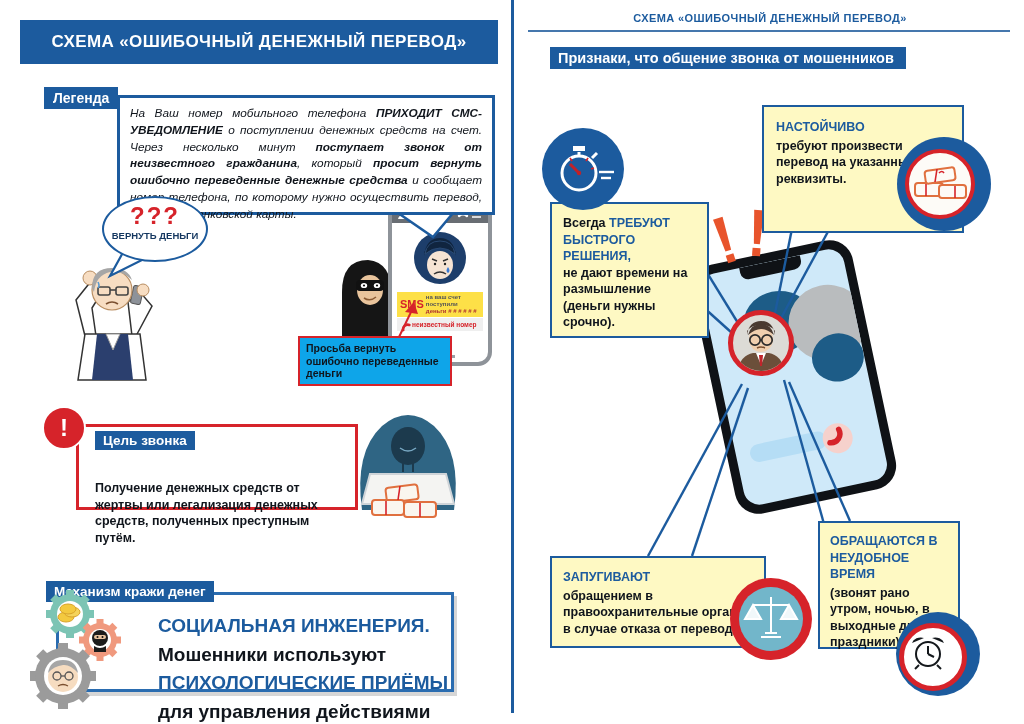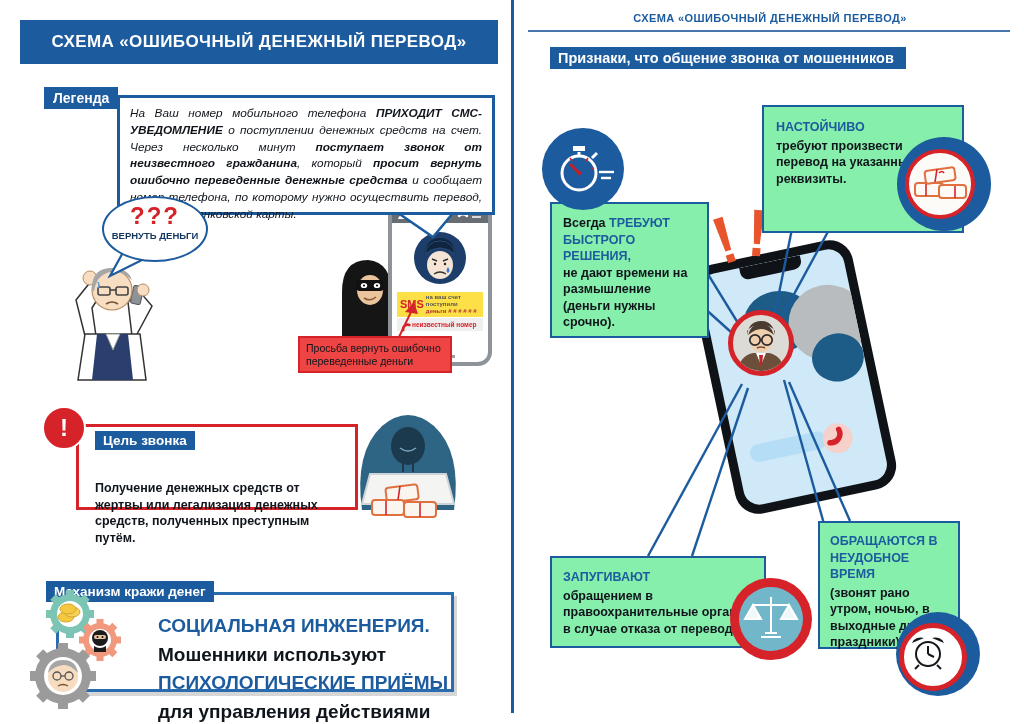--- a/index.html
+++ b/index.html
@@ -24,37 +24,37 @@
            border-radius:14px;z-index:3;overflow:hidden;}
   .phone-l-top{height:19px;background:#686d73;display:flex;align-items:center;justify-content:space-between;padding:0 5px;}
   .pl-avatar{position:absolute;left:22px;top:28px;width:52px;height:52px;border-radius:50%;background:#1d3e6b;overflow:hidden;}
   .pl-sms{position:absolute;left:5px;top:88px;right:5px;background:#fde047;padding:2px 3px;display:flex;gap:2px;align-items:center;}
   .pl-sms .badge{color:#d6232a;font-weight:700;font-size:11px;line-height:1;}
   .pl-sms .micro{font-size:6px;line-height:1.15;color:#555;font-weight:700;}
   .pl-sms .micro .l2{color:#b0342f;display:block;}
   .pl-caller{position:absolute;left:5px;top:114px;right:5px;background:#efefef;padding:3px 2px 3px 15px;
              color:#d6232a;font-size:6.5px;font-weight:700;}
   .pl-home{position:absolute;left:50%;bottom:4px;width:30px;height:3px;background:#9aa0a6;transform:translateX(-50%);}
-  .request-note{left:298px;top:336px;width:138px;background:#ef4444;border:2px solid #d6232a;padding:4px 6px;
-                font-size:10.5px;font-weight:400;line-height:1.2;color:#10151c;z-index:10;}
+  .request-note{left:298px;top:336px;width:138px;background:#0ea5e9;border:2px solid #d6232a;padding:4px 6px;
+                font-size:10.5px;font-weight:700;line-height:1.2;color:#10151c;z-index:10;}
   .excl-circle{left:42px;top:406px;width:40px;height:40px;border-radius:50%;background:#d6232a;color:#fff;
                text-align:center;line-height:40px;font-size:24px;font-weight:700;z-index:11;border:2px solid #fff;}
   .goal-box{left:76px;top:424px;width:276px;height:80px;background:#fff;border:3px solid #d6232a;z-index:10;}
   .goal-label{left:95px;top:431px;padding:2px 8px;font-size:13.5px;z-index:11;}
   .goal-text{left:95px;top:456px;width:250px;font-size:12.5px;font-weight:700;color:#10151c;line-height:1.32;z-index:11;margin-top:24px;}
   .mech-label{left:46px;top:581px;padding:3px 8px;font-size:13.5px;z-index:11;}
   .mech-box{left:56px;top:592px;width:392px;height:94px;background:#fff;border:3px solid #2a6cb0;z-index:9;
             box-shadow:3px 4px 0 rgba(165,165,165,.45);}
   .mech-text{left:158px;top:612px;width:296px;font-size:19px;font-weight:700;color:#10151c;line-height:1.5;z-index:11;}
   
   .divider{left:511px;top:0;width:3px;height:713px;background:#1c5b9e;z-index:1;}
   .r-header{left:518px;top:12px;width:504px;text-align:center;color:#1c5b9e;font-weight:700;font-size:11px;letter-spacing:.4px;z-index:10;}
   .r-header-line{left:528px;top:30px;width:482px;height:2px;background:#4577ad;z-index:10;}
   .r-subtitle{left:550px;top:47px;width:348px;height:22px;line-height:22px;padding-left:8px;font-size:14.5px;z-index:10;}
-  .callout{background:#86efac;border:2.5px solid #1c5b9e;z-index:10;font-size:12.5px;font-weight:700;color:#10151c;line-height:1.32;}
+  .callout{background:#fef9c3;border:2.5px solid #1c5b9e;z-index:10;font-size:12.5px;font-weight:700;color:#10151c;line-height:1.32;}
   .box-fast{left:550px;top:202px;width:133px;height:110px;padding:11px;}
   .box-persistent{left:762px;top:105px;width:174px;height:100px;padding:12px;}
   .box-intimidate{left:550px;top:556px;width:190px;height:66px;padding:11px;}
   .box-time{left:818px;top:521px;width:118px;height:104px;padding:10px;}
   .callout .head{display:block;color:#1c5b9e;margin-bottom:2px;}
   .icon-circle{border-radius:50%;z-index:11;}
   .c-stopwatch{left:542px;top:128px;width:82px;height:82px;background:#1c5b9e;}
   .c-money{left:897px;top:137px;width:94px;height:94px;background:#1c5b9e;}
   .c-money-inner{position:absolute;left:8px;top:12px;width:62px;height:62px;border-radius:50%;background:#fdfbf7;border:4px solid #d6232a;}
   .c-scales{left:730px;top:578px;width:82px;height:82px;background:#d6232a;}

